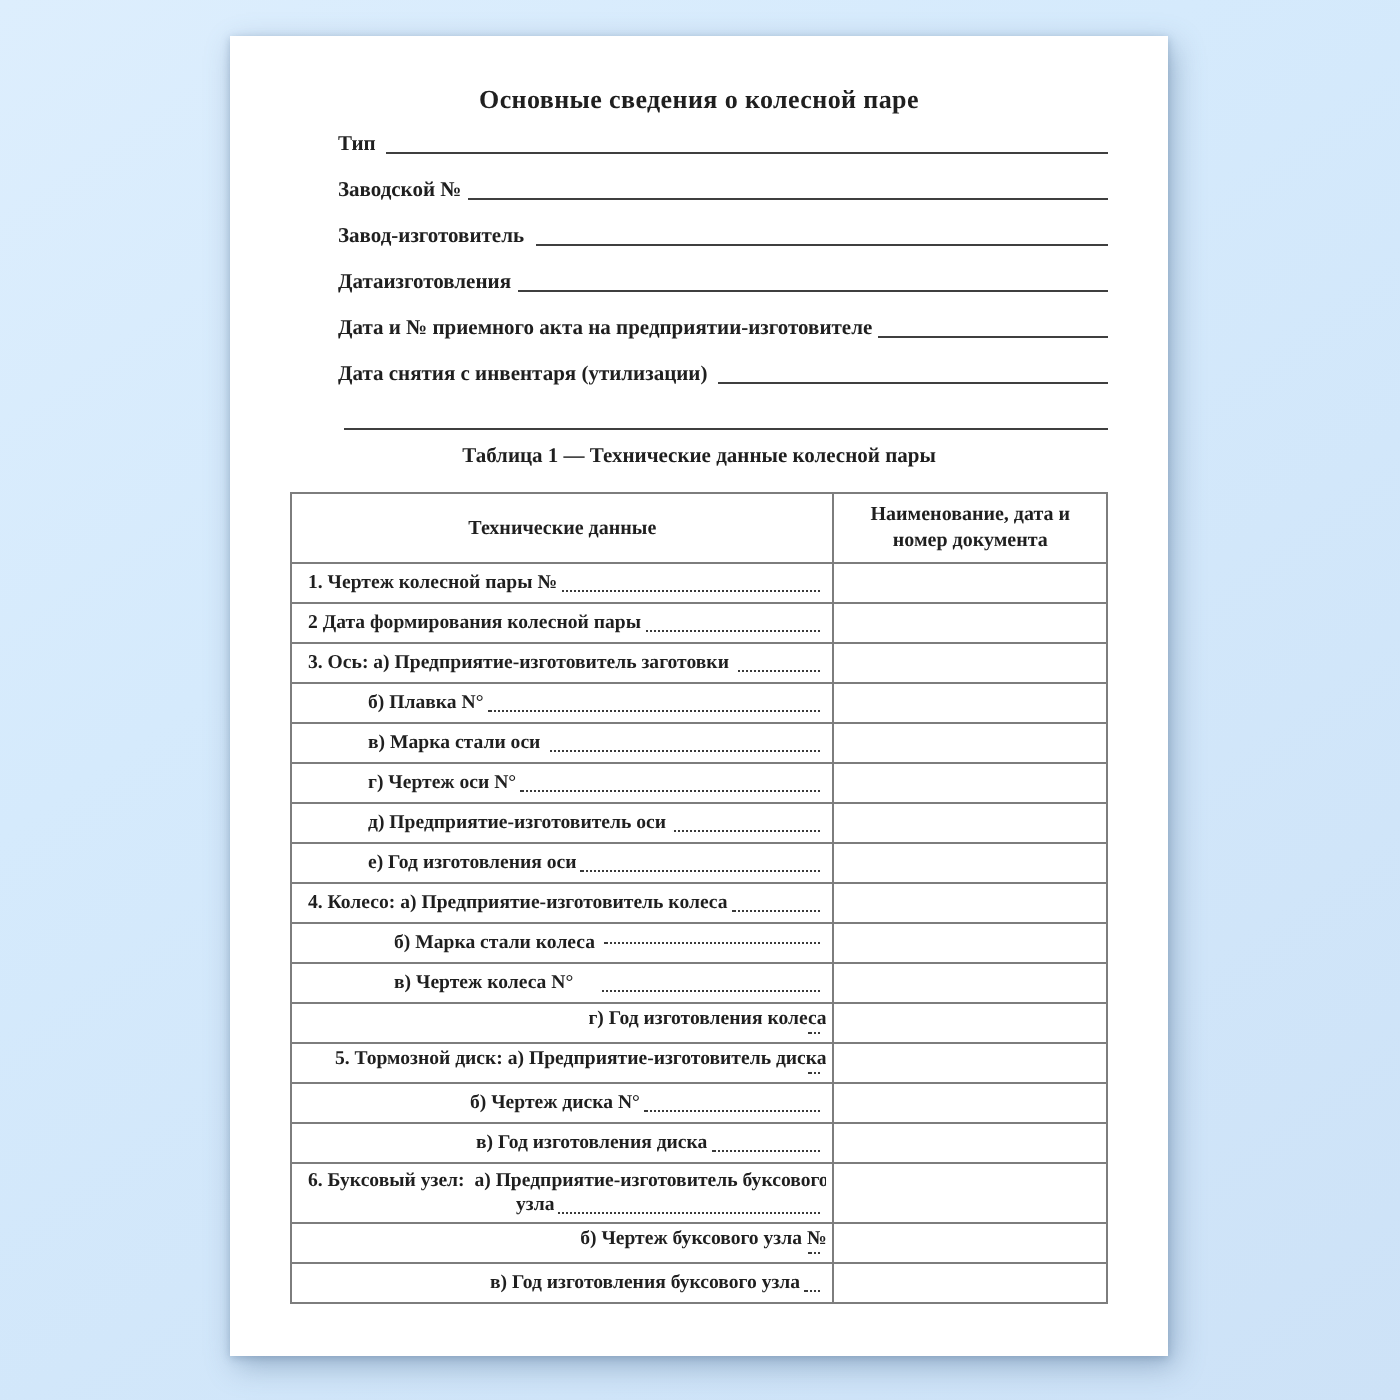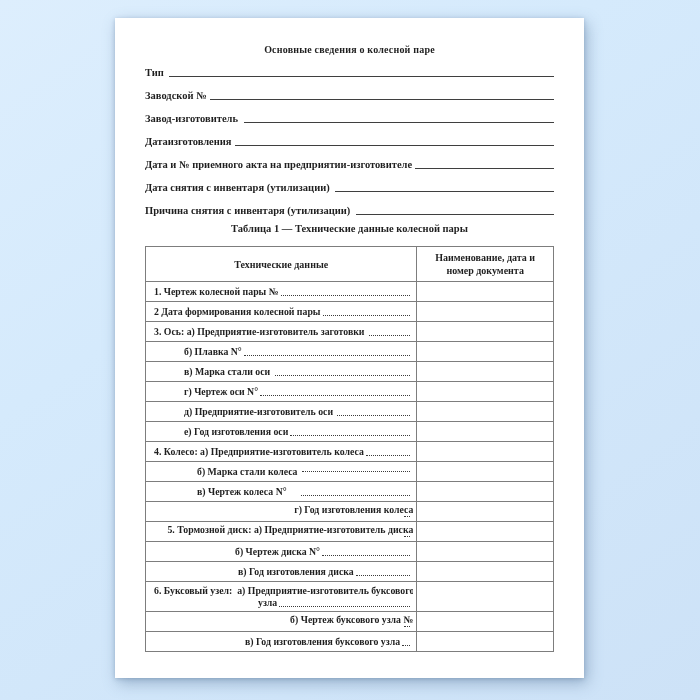--- a/index.html
+++ b/index.html
@@ -9,25 +9,25 @@
     font-family:"Liberation Serif","DejaVu Serif",serif;
     color:#1f1f1f;
   }
   .page{
     position:absolute;left:115px;top:18px;width:469px;height:660px;
     background:#ffffff;box-sizing:border-box;
     padding:24px 30px 0 30px;
     box-shadow:3px 5px 14px rgba(85,115,150,.45),0 1px 4px rgba(85,115,150,.35);
   }
   .title{
-    text-align:center;font-size:10px;font-weight:700;line-height:16px;
+    text-align:center;font-size:13px;font-weight:700;line-height:16px;
     letter-spacing:.2px;
   }
   .fields{margin-top:-2px;}
-  .field{display:flex;align-items:flex-end;height:23px;font-size:10.5px;font-weight:600;}
+  .field{display:flex;align-items:flex-end;height:23px;font-size:10.5px;font-weight:600;margin-left:24px;}
   .flabel{white-space:pre;line-height:12px;}
   .fline{flex:1;border-bottom:1px solid #3f3f3f;margin:0 0 2px 3px;height:1px;}
   .caption{
     text-align:center;font-size:10.5px;font-weight:600;margin-top:5px;line-height:14px;
   }
   table.tech{
     width:100%;border-collapse:collapse;margin-top:10px;table-layout:fixed;
     border:1.5px solid #6a6a6a;
   }
   table.tech th, table.tech td{
@@ -70,21 +70,20 @@
       </div>
       <div class="field">
         <span class="flabel">Дата и № приемного акта на предприятии-изготовителе</span>
         <span class="fline"></span>
       </div>
       <div class="field">
         <span class="flabel">Дата снятия с инвентаря (утилизации) </span>
         <span class="fline"></span>
       </div>
       <div class="field">
-        <span class="flabel">Причина снятия с инвентаря (утилизации) </span>
         <span class="fline"></span>
       </div>
     </div>
 
   <div class="caption">Таблица 1 — Технические данные колесной пары</div>
 
   <table class="tech">
     <thead>
       <tr>
         <th class="c1">Технические данные</th>

